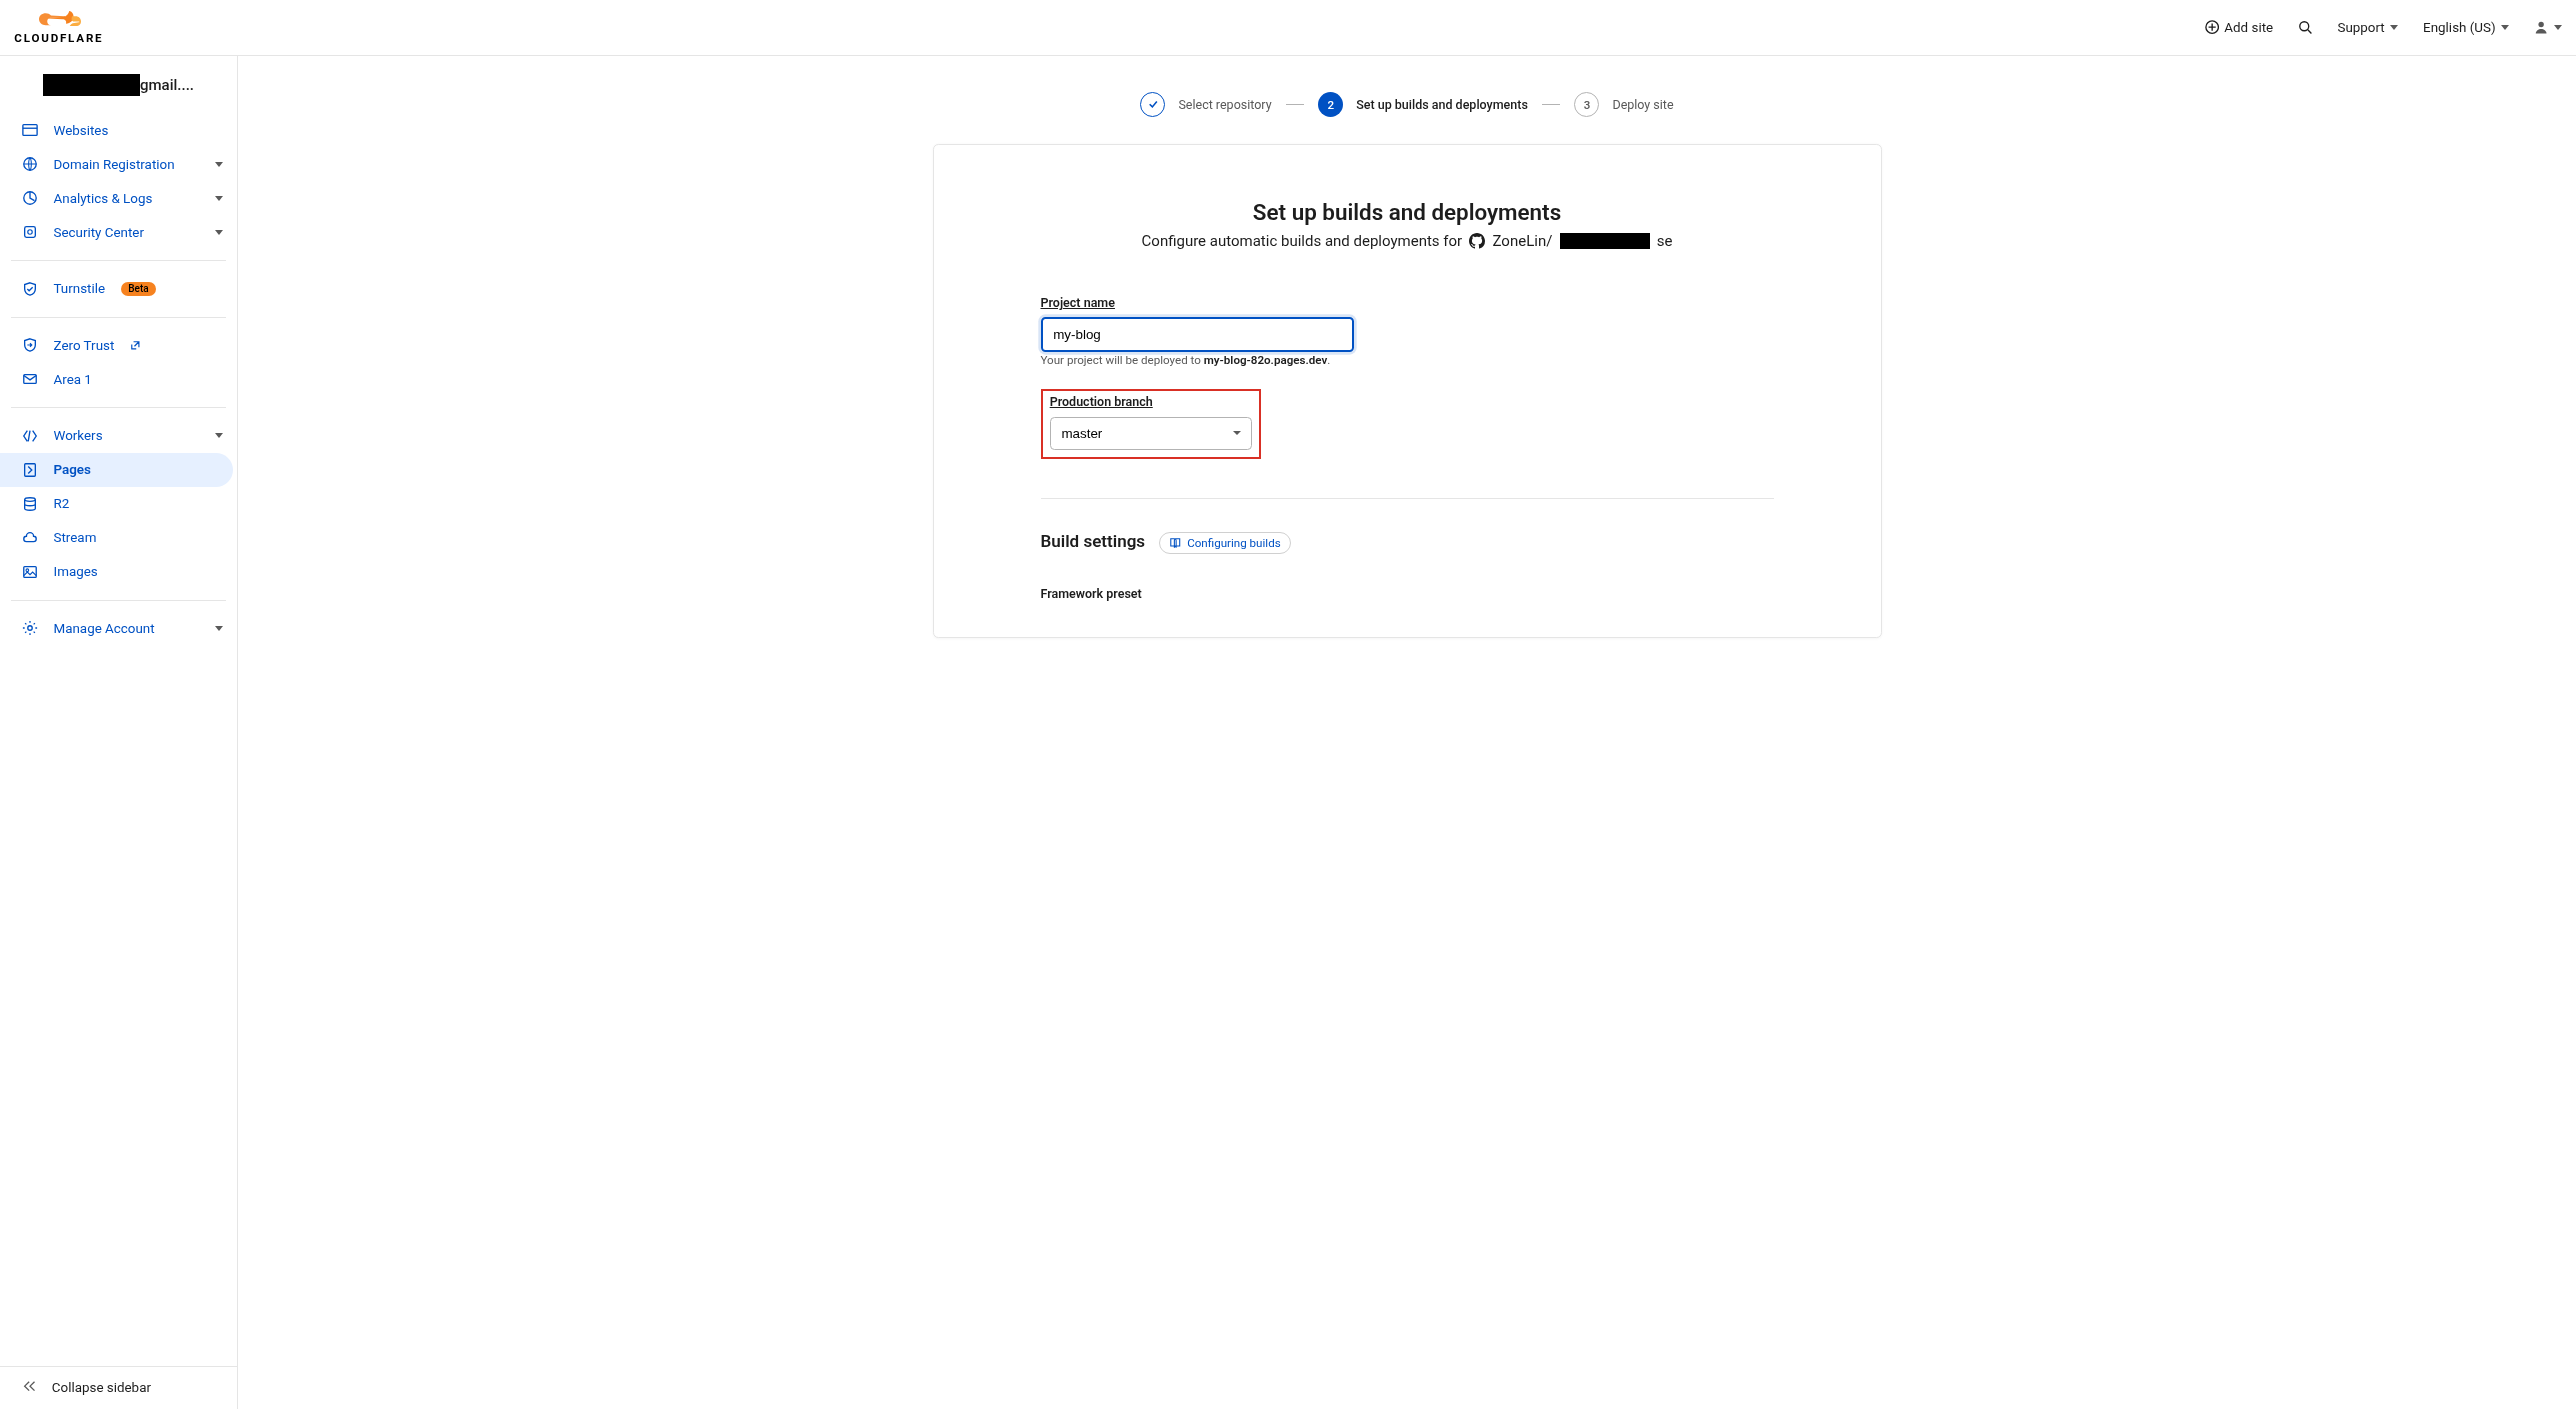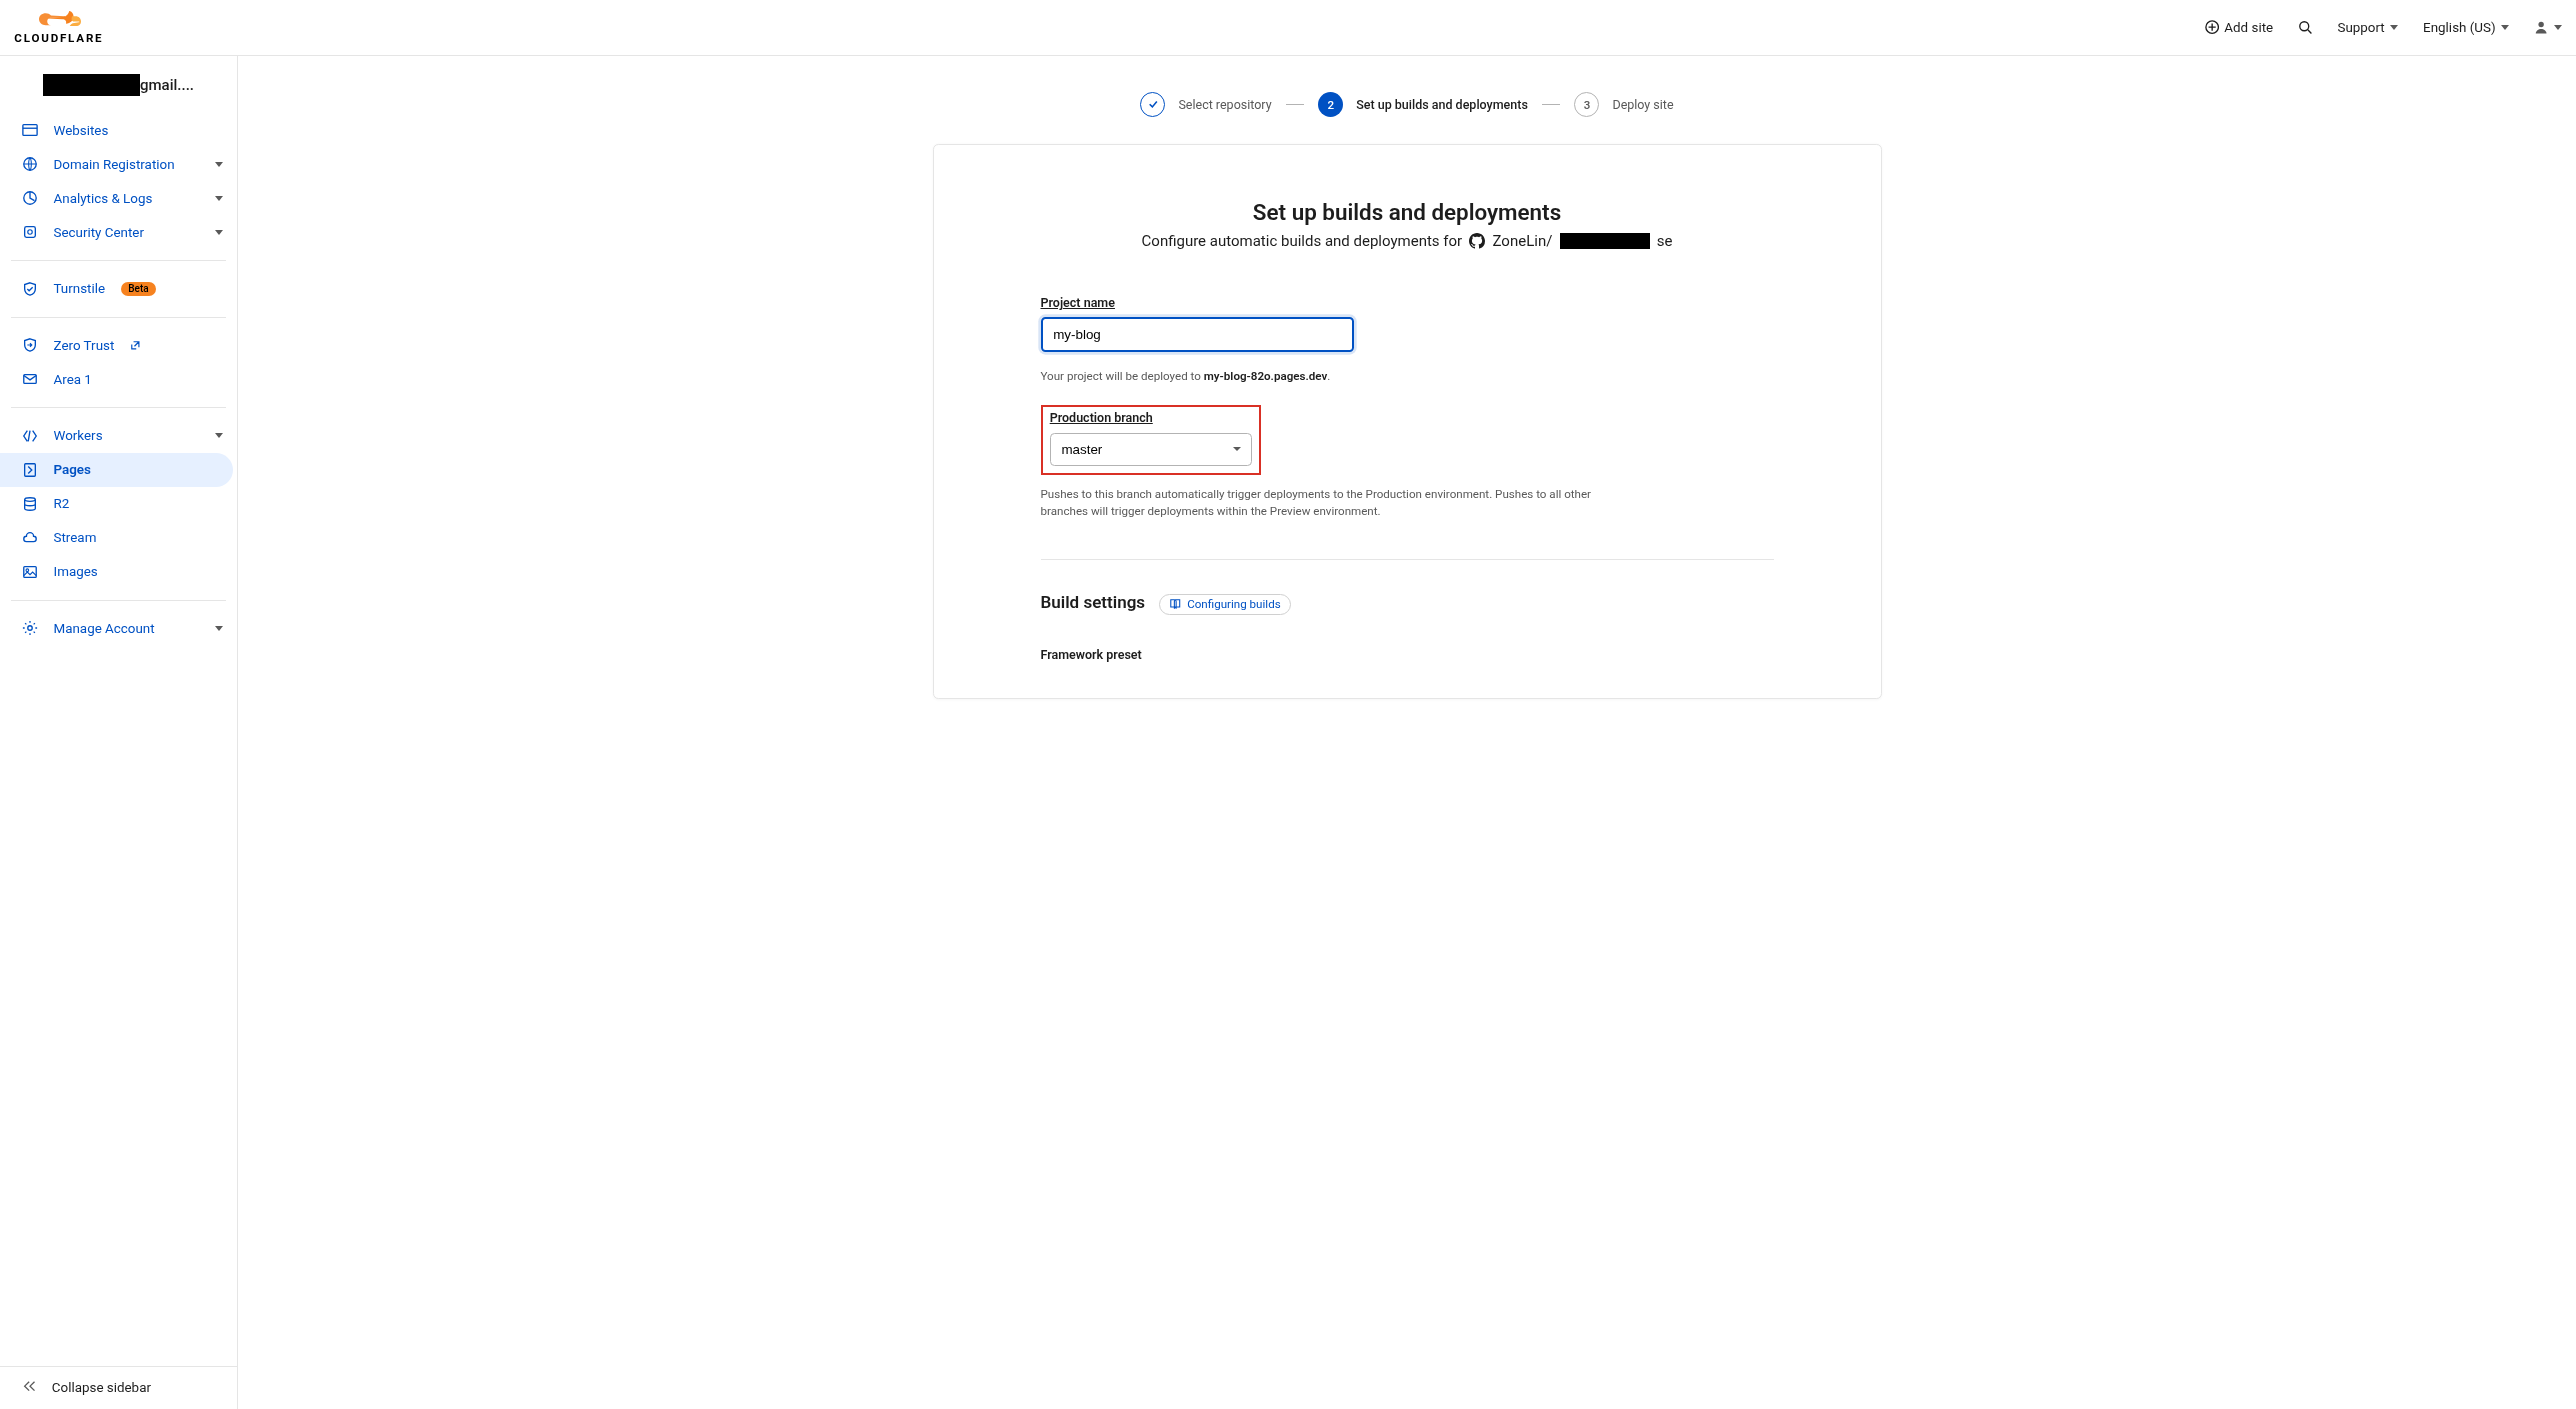--- a/index.html
+++ b/index.html
@@ -46,21 +46,21 @@
     .step-line { width: 18px; height: 0.9px; background: #b3b3b3; }
     
     .card { max-width: 949px; margin: 0 auto 36px; background: #fff; border: 0.9px solid #e5e5e5; border-radius: 5.4px; padding: 54px 107px 36px; box-shadow: 0 0.9px 2.7px rgba(0,0,0,0.04); }
     .card-title { font-size: 22.4px; font-weight: 600; text-align: center; margin-bottom: 7.2px; }
     .card-subtitle { font-size: 15px; text-align: center; color: #1d1d1d; display: flex; align-items: center; justify-content: center; gap: 7.2px; flex-wrap: wrap; }
     .card-subtitle .repo-block { background: #000; width: 90px; height: 16px; display: inline-block; vertical-align: middle; }
     
     .form-section { margin-top: 45px; }
     .form-label { font-size: 12.5px; font-weight: 600; margin-bottom: 7.2px; display: block; text-decoration: underline; }
     .form-input { width: 313px; padding: 8px 10.7px; font-size: 13.4px; border: 2.2px solid #0051c3; border-radius: 4.5px; outline: none; box-shadow: 0 0 0 2.7px rgba(0,81,195,0.15); }
-    .form-help { font-size: 11.6px; color: #595959; margin-top: 17px; }
+    .form-help { font-size: 11.6px; color: #595959; margin-top: 1px; }
     .form-help strong { color: #1d1d1d; font-weight: 600; }
     
     .highlight-box { border: 2.2px solid #d93025; padding: 3.6px 7.2px 7.2px; display: inline-block; margin-top: 21.5px; }
     .form-select { width: 202px; padding: 8px 10.7px; font-size: 13.4px; border: 0.9px solid #b3b3b3; border-radius: 4.5px; background: #fff; appearance: none; position: relative; }
     .select-wrap { position: relative; display: inline-block; }
     .select-wrap::after { content: ""; position: absolute; right: 10.7px; top: 50%; transform: translateY(-50%); width: 0; height: 0; border-left: 4.5px solid transparent; border-right: 4.5px solid transparent; border-top: 4.5px solid #595959; pointer-events: none; }
     .branch-help { font-size: 11.6px; color: #595959; margin-top: 10.7px; max-width: 564px; line-height: 1.5; }
     
     .hr { height: 0.9px; background: #e5e5e5; margin: 39px 0 32px; }
     .build-heading { font-size: 17px; font-weight: 600; display: inline-block; margin-right: 10.7px; }
@@ -318,21 +318,20 @@
       </div>
 
       <div class="highlight-box">
         <label class="form-label">Production branch</label>
         <div class="select-wrap">
           <select class="form-select">
             <option>master</option>
           </select>
         </div>
       </div>
-      <div class="branch-help">Pushes to this branch automatically trigger deployments to the Production environment. Pushes to all other branches will trigger deployments within the Preview environment.</div>
 
       <div class="hr"></div>
 
       <div>
         <span class="build-heading">Build settings</span>
         <span class="help-pill">
           <svg width="12.5" height="12.5" viewBox="0 0 14 14">
               <path d="M2 2h4a2 2 0 012 2v8a2 2 0 00-2-2H2zM12 2H8a2 2 0 00-2 2v8a2 2 0 012-2h4z" fill="none" stroke="#0051c3" stroke-width="1.2"></path>
             </svg>
           <span>Configuring builds</span>

